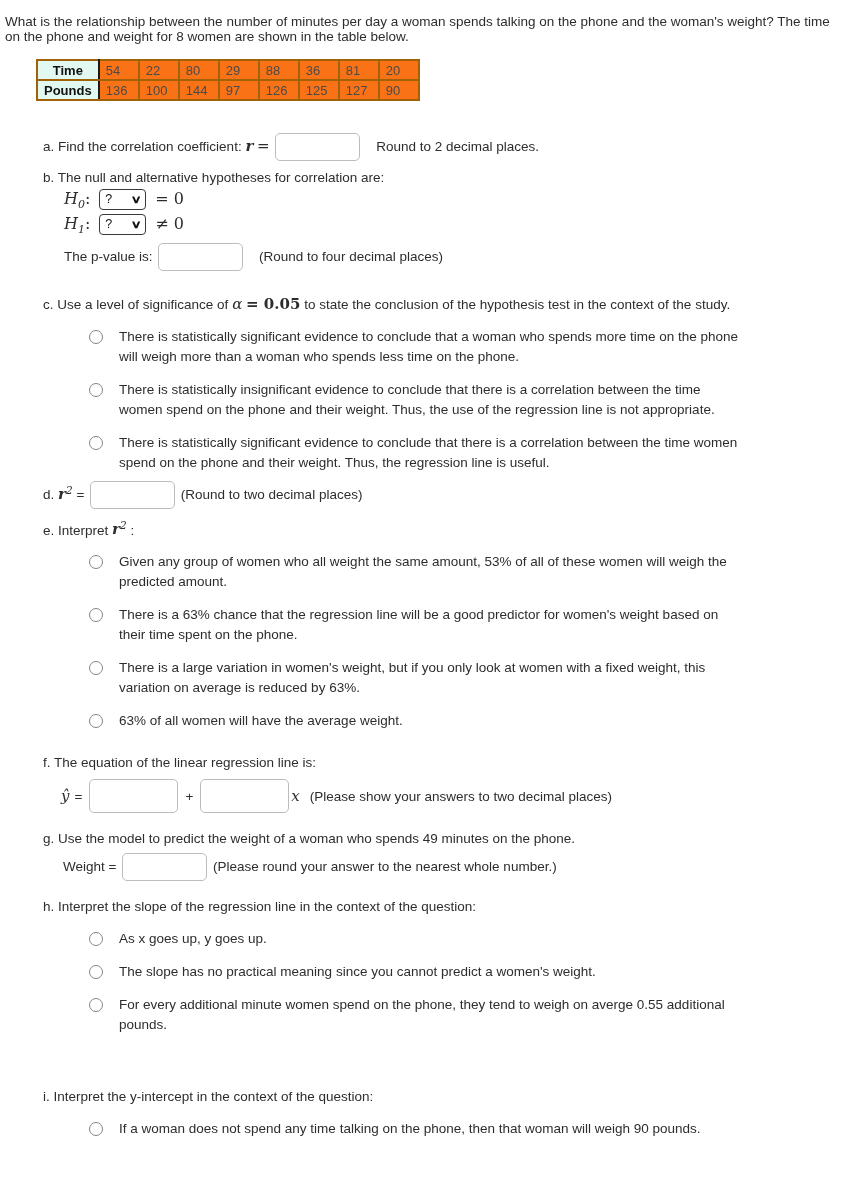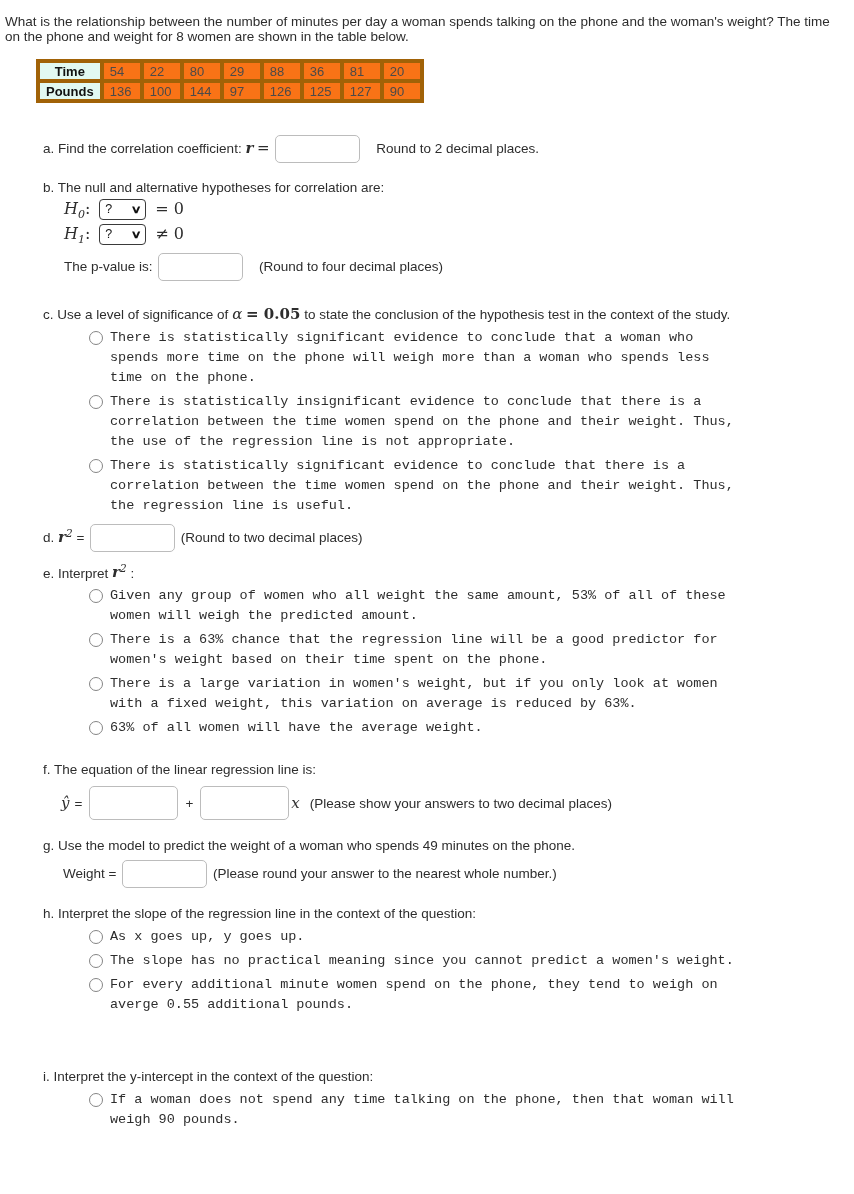--- a/index.html
+++ b/index.html
@@ -10,32 +10,32 @@
     font-size: 13.5px;
     color: #2d2d2d;
   }
   .page { padding: 8px 12px 24px 5px; }
 
   .intro { margin: 6px 0 0 0; line-height: 15px; max-width: 828px; }
 
   
   .data-table { border-collapse: collapse; margin: 15px 0 0 31px; border: 2px solid #1a1a1a; }
   .data-table th, .data-table td {
-    border: 4px solid #a16207; height: 20px;
+    border: 2px solid #a16207; height: 20px;
     padding: 0 6px; font-size: 13px;
   }
   .data-table th {
     background: #e2f9f2; font-weight: bold; min-width: 56px;
     border-right: 2px solid #1a1a1a; color: #111;
   }
   .data-table td { background: #f97316; min-width: 40px; color: #4a4a4a; }
 
   .part { margin-left: 38px; line-height: 19px; }
   .pa { margin-top: 32px; }
-  .pb { margin-top: 15px; }
+  .pb { margin-top: 7px; }
   .pc { margin-top: 24px; }
   .pd { margin-top: 7px; }
   .pe { margin-top: 7px; }
   .pf { margin-top: 22px; }
   .pg { margin-top: 16px; }
   .ph { margin-top: 16px; }
   .pi { margin-top: 52px; }
   .c-head { max-width: 705px; }
 
   .ans-input {
@@ -58,21 +58,21 @@
     width: 47px; height: 21px; border: 1.5px solid #3a3a3a; border-radius: 4px;
     padding: 0 5px; font-size: 12.5px; font-family: "Liberation Sans", sans-serif;
     font-style: normal; background: #fff; cursor: pointer; color: #111;
   }
   .chev { font-size: 11px; font-weight: bold; transform: scaleX(1.4); }
 
   .pvalue-row { margin: 6px 0 0 21px; }
   .note-gap { margin-left: 10px; text-align: right; }
 
   .opts { margin-left: 46px; }
-  .opt { display: flex; gap: 7px; margin-top: 4px; max-width: 650px; cursor: pointer; font-family: Liberation Mono, monospace; }
+  .opt { display: flex; gap: 16px; margin-top: 13px; max-width: 650px; cursor: pointer; }
   .radio-icon {
     width: 14px; height: 14px; border: 1px solid #858585; border-radius: 50%;
     flex: none; margin-top: 3px; background: #fff;
   }
   .opt-text { line-height: 20px; }
 
   .eq-row { margin: 7px 0 0 18px; display: flex; align-items: center; }
   .eq-row .sp { margin: 0 5px; }
   .weight-row { margin: 5px 0 0 20px; }
 </style>

